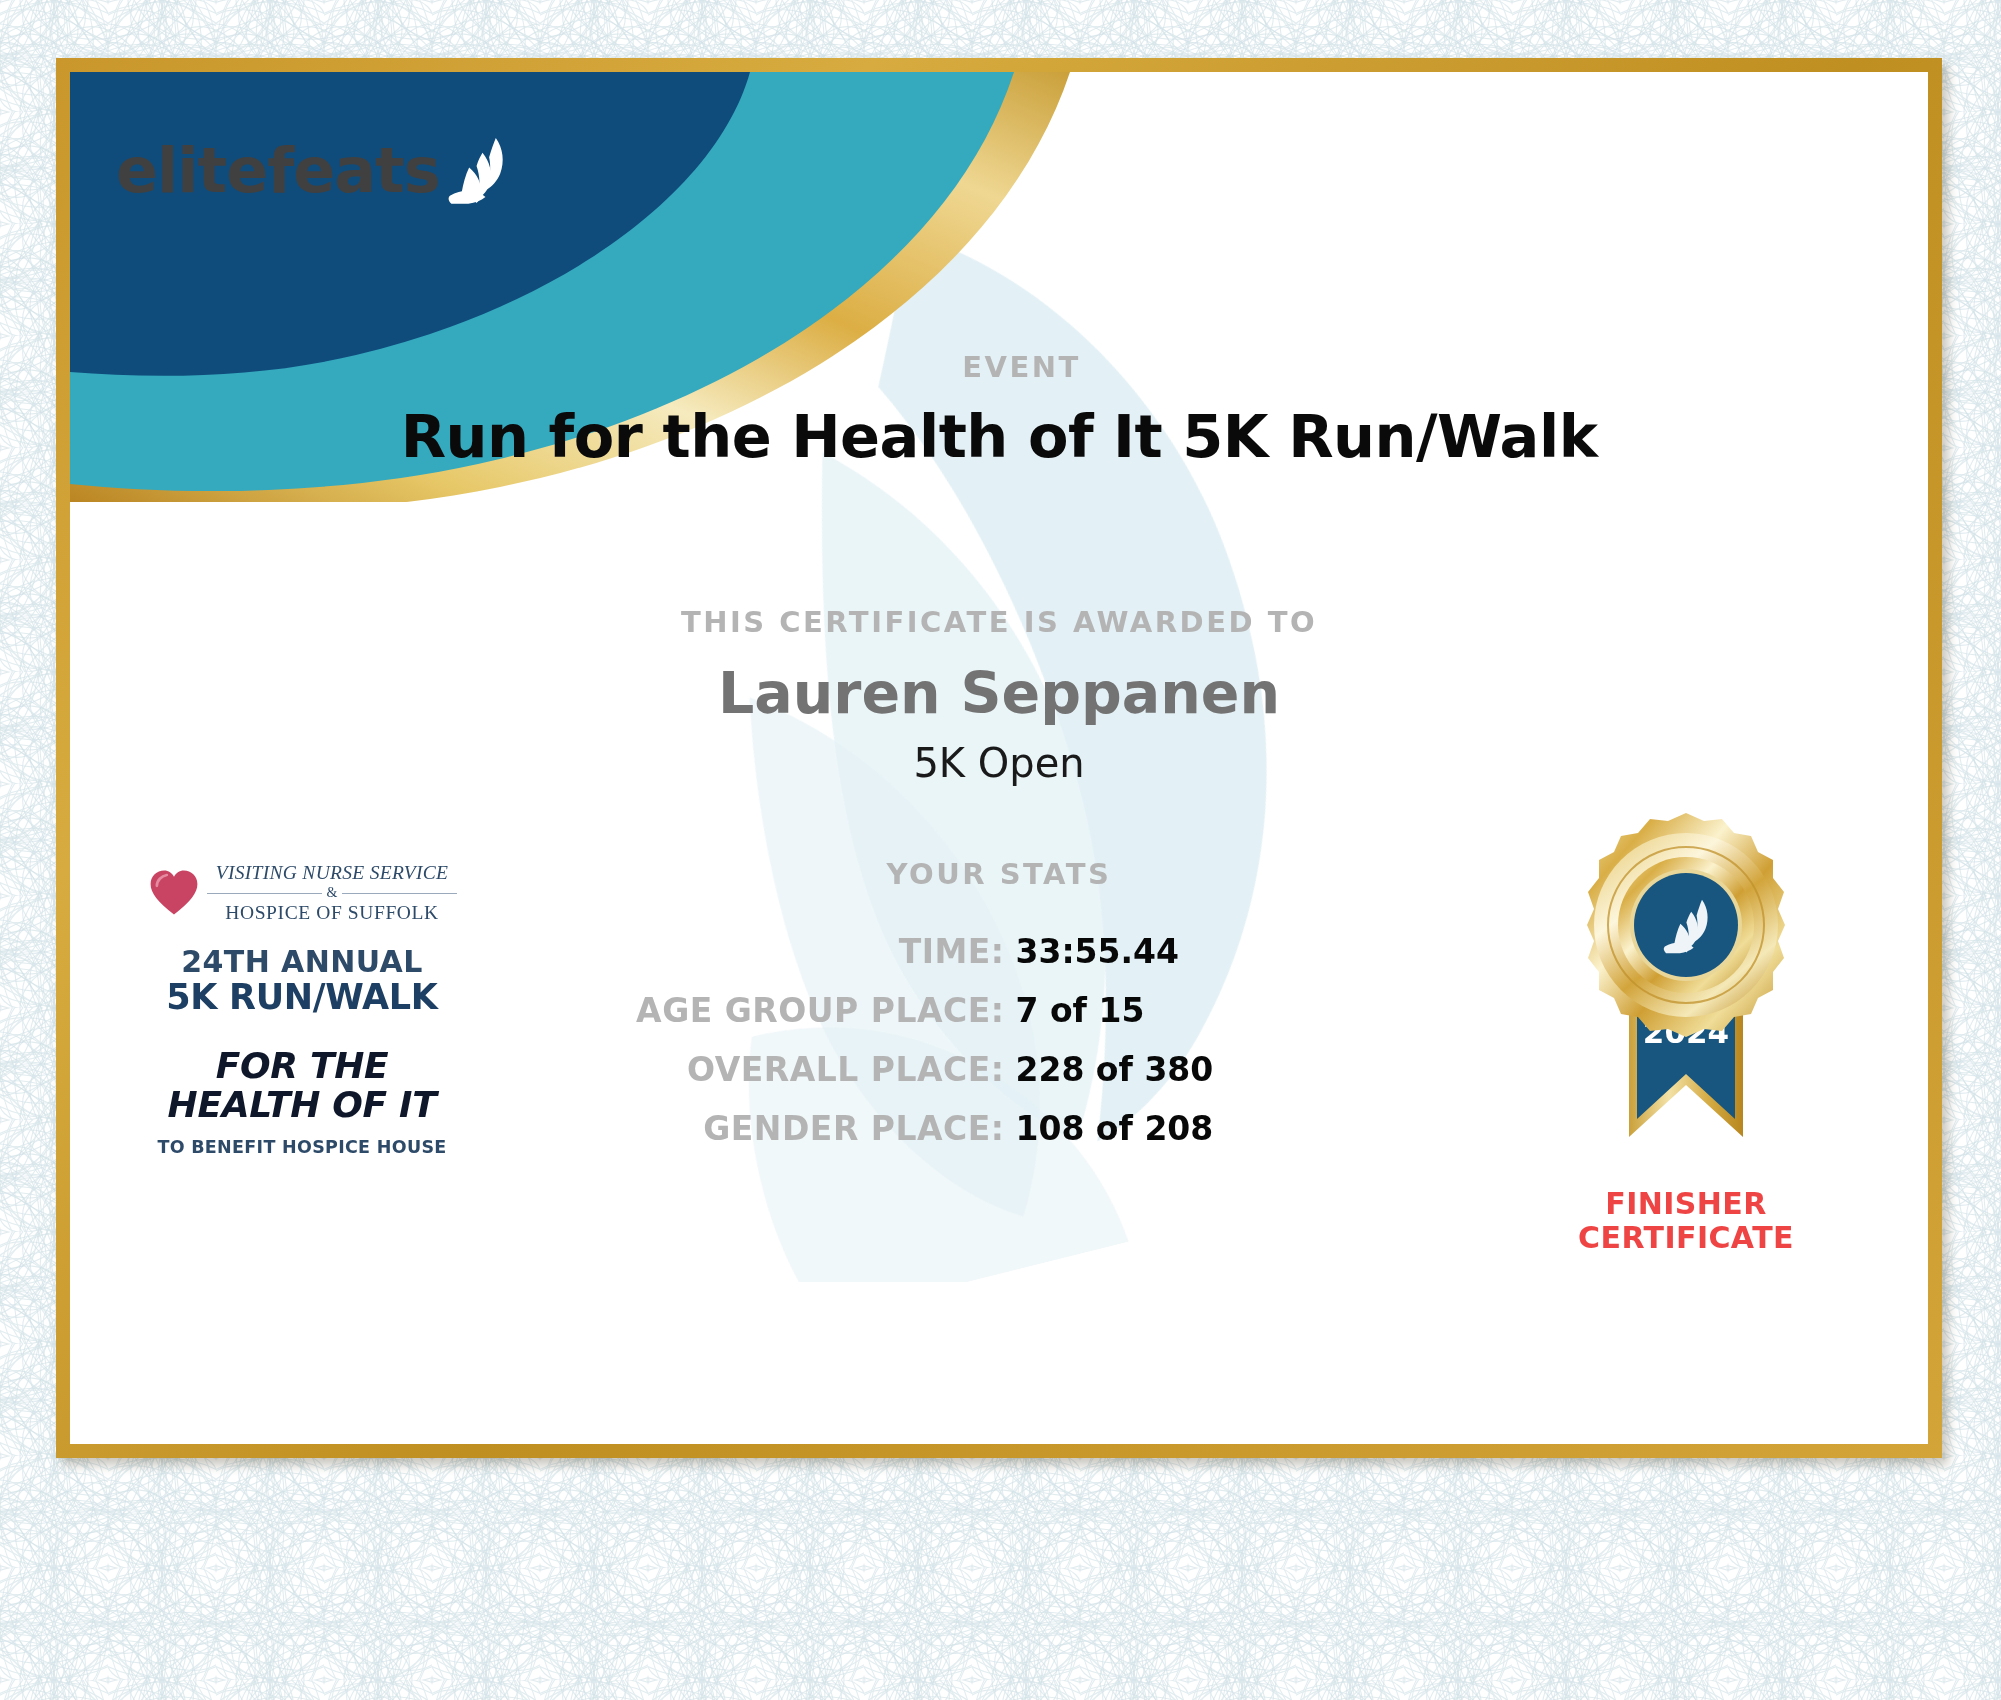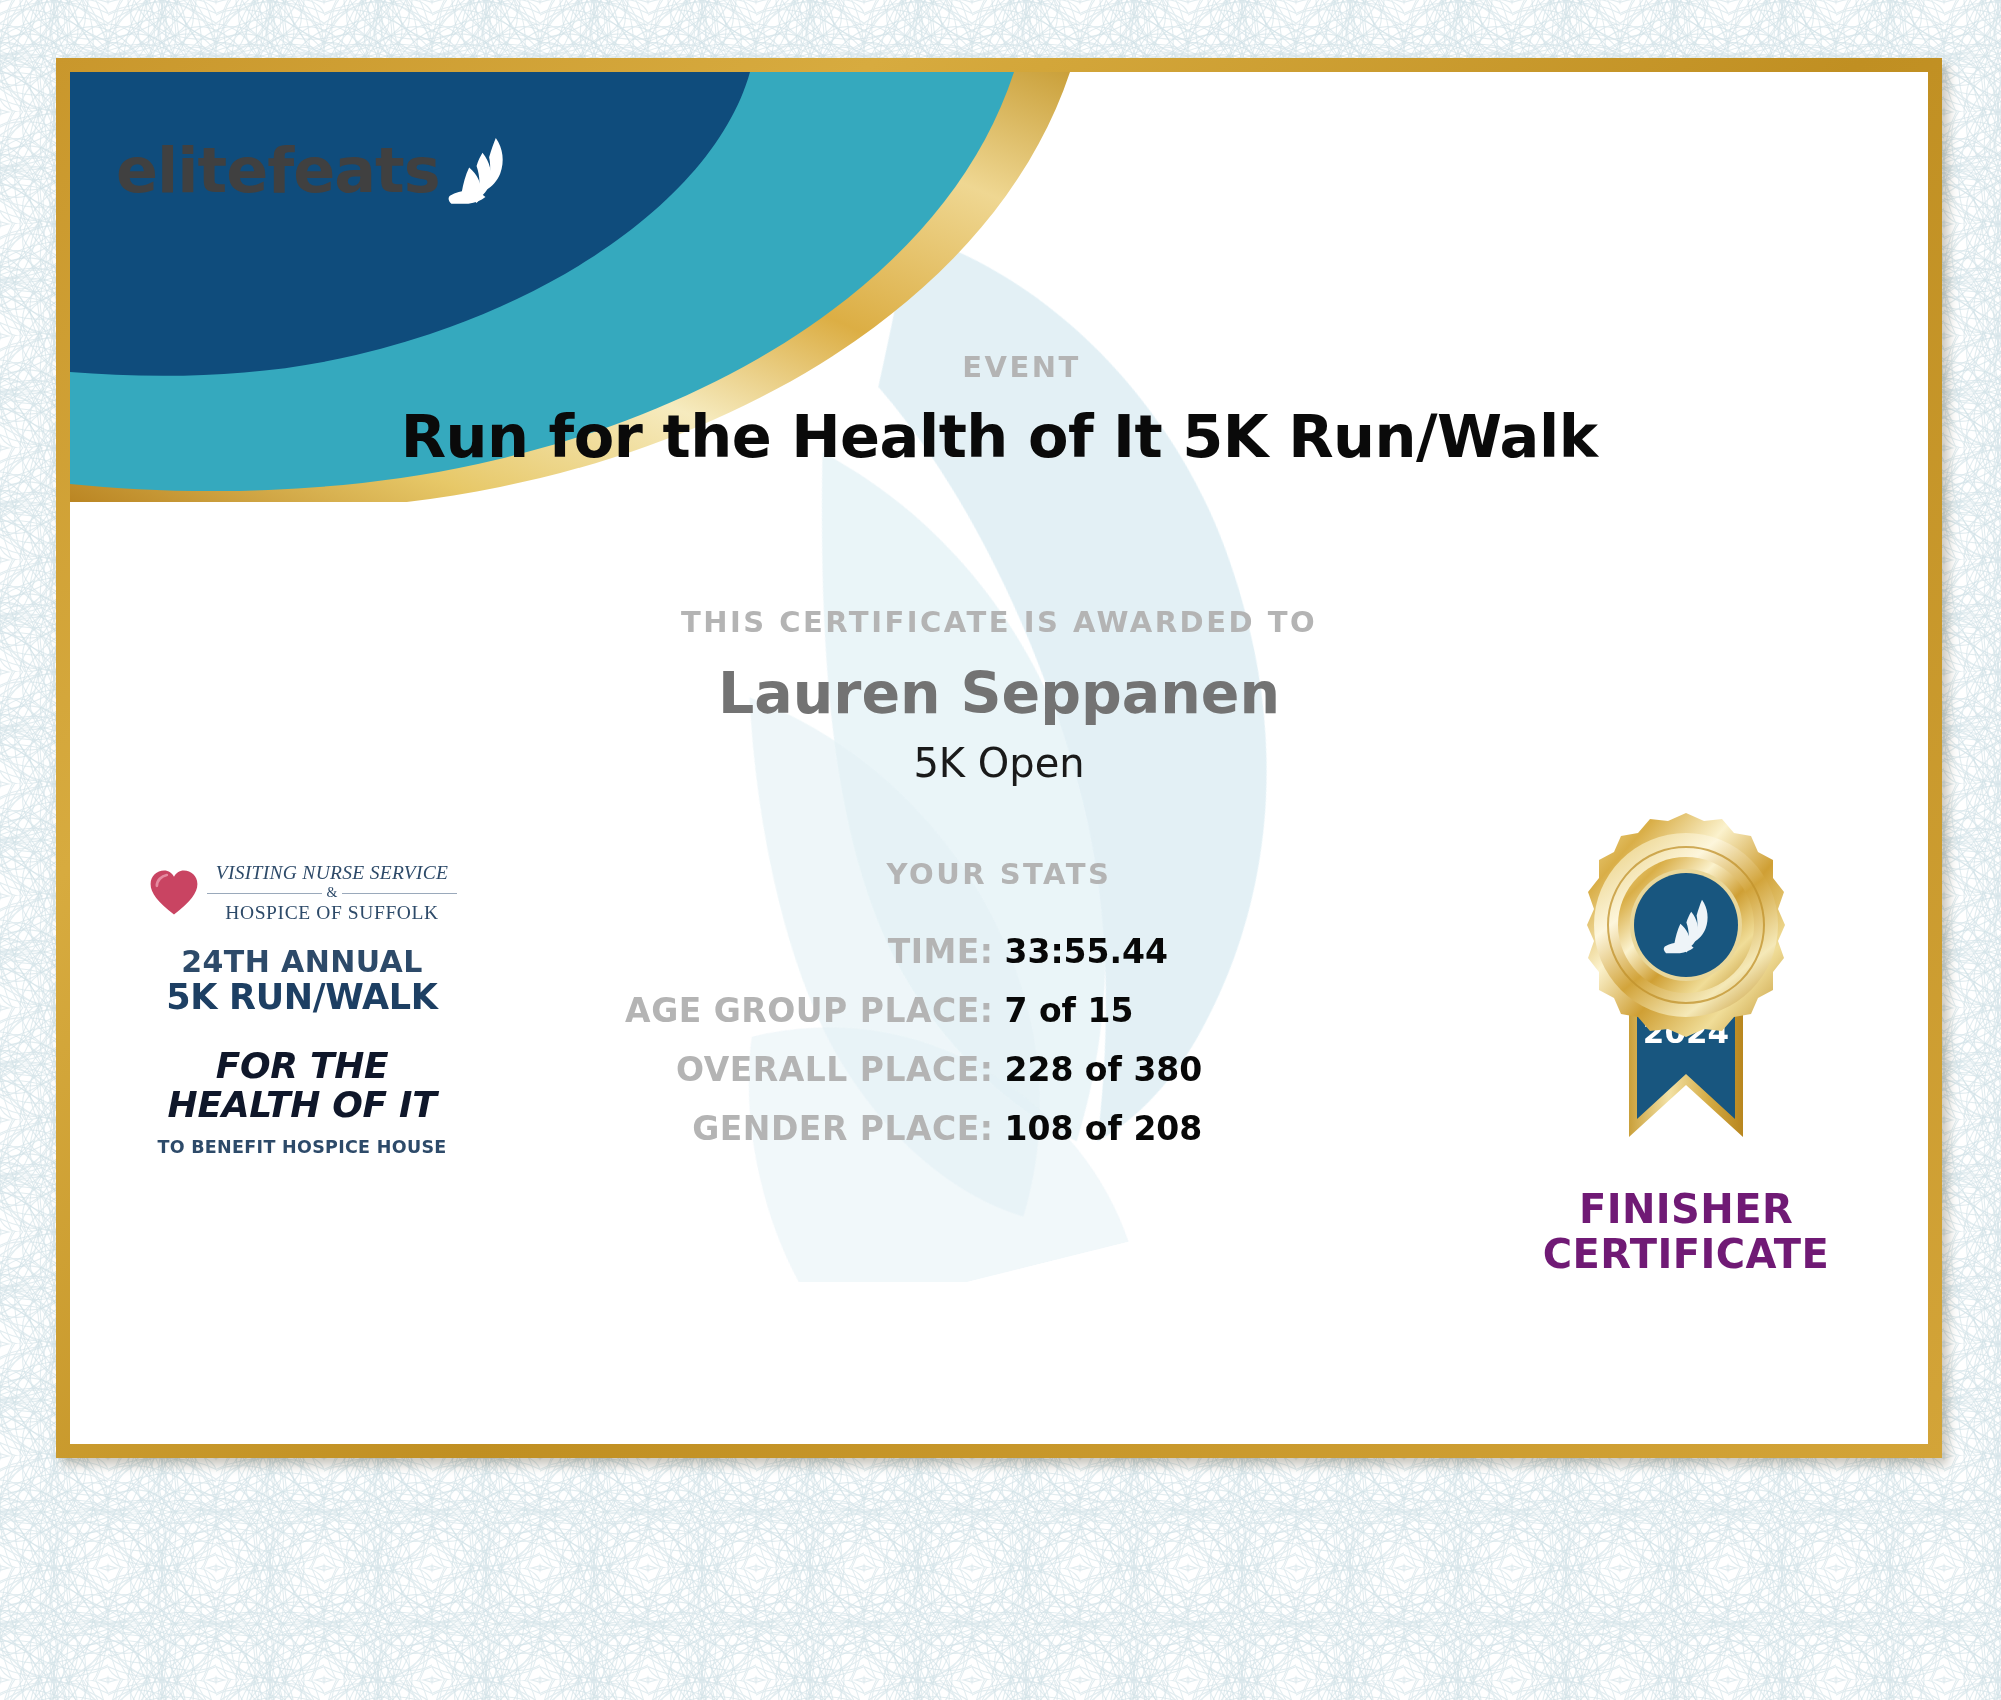--- a/index.html
+++ b/index.html
@@ -147,21 +147,21 @@
 
   .stats-label {
     position: absolute;
     left: 0; right: 0;
     top: 785px;
     font-size: 29px;
   }
 
   .stats-list {
     position: absolute;
-    left: 0;
+    left: 11px;
     top: 860px;
     width: 100%;
   }
   .stat-row {
     display: flex;
     align-items: baseline;
     justify-content: center;
     margin-bottom: 20px;
   }
   .stat-key {
@@ -262,22 +262,22 @@
   
   .medal {
     position: absolute;
     right: 92px;
     top: 735px;
     width: 300px;
     text-align: center;
   }
   .medal-caption {
     margin-top: 6px;
-    color: #701a75;
-    font-size: 40px;
+    color: #ef4444;
+    font-size: 30px;
     font-weight: 700;
     line-height: 1.12;
     letter-spacing: 0.4px;
     font-family: "DejaVu Sans", sans-serif;
   }
 </style>
 </head>
 <body>
 
 <div id="page">

